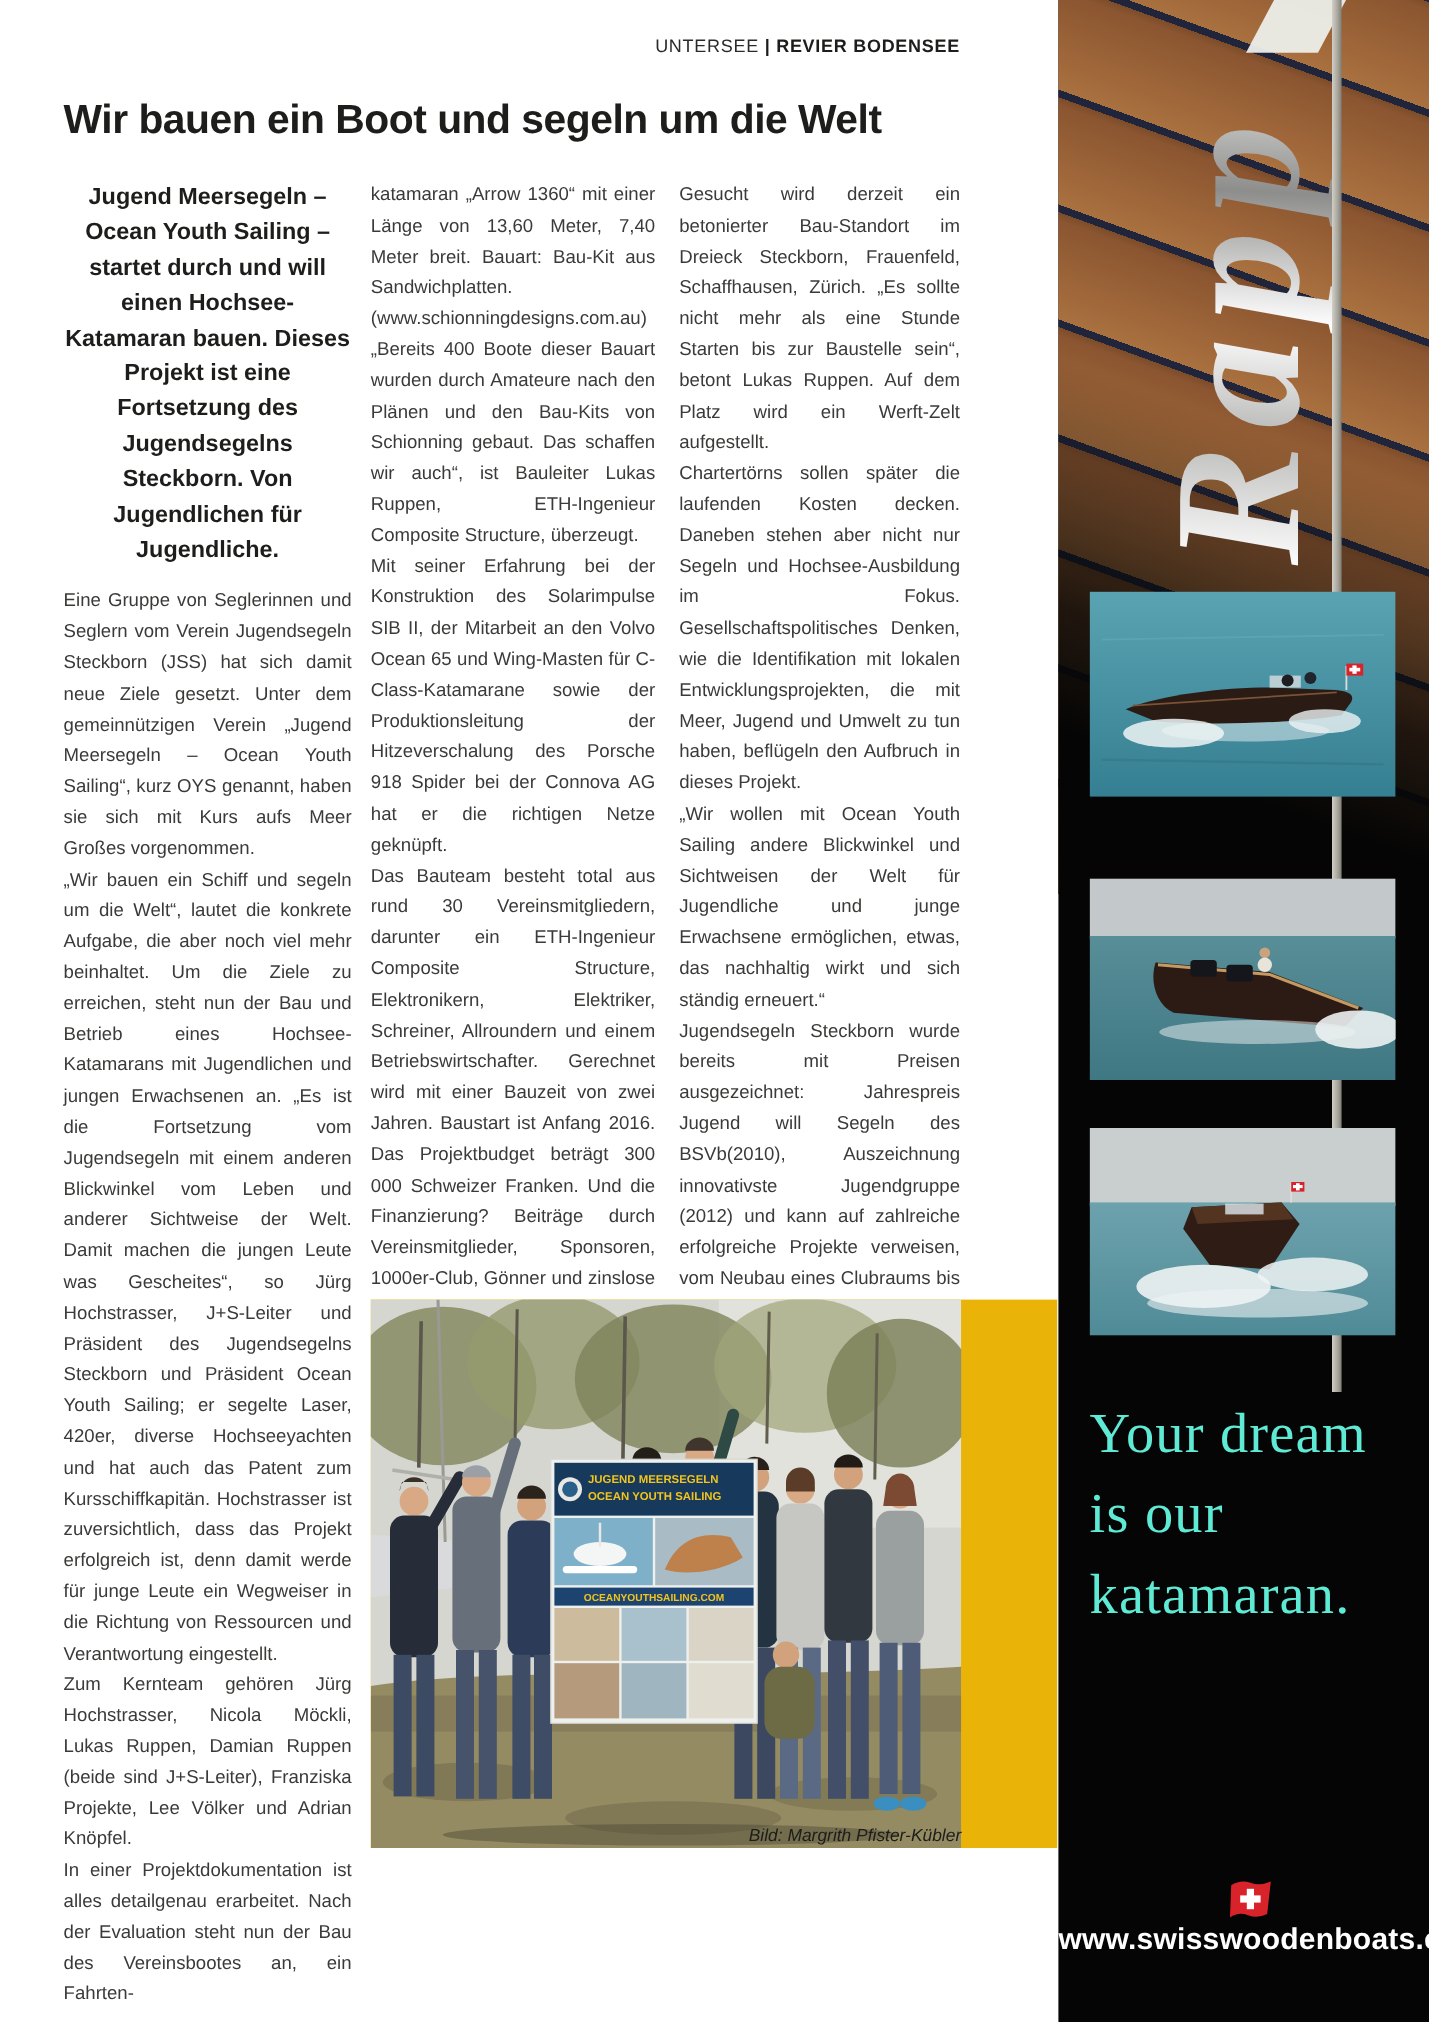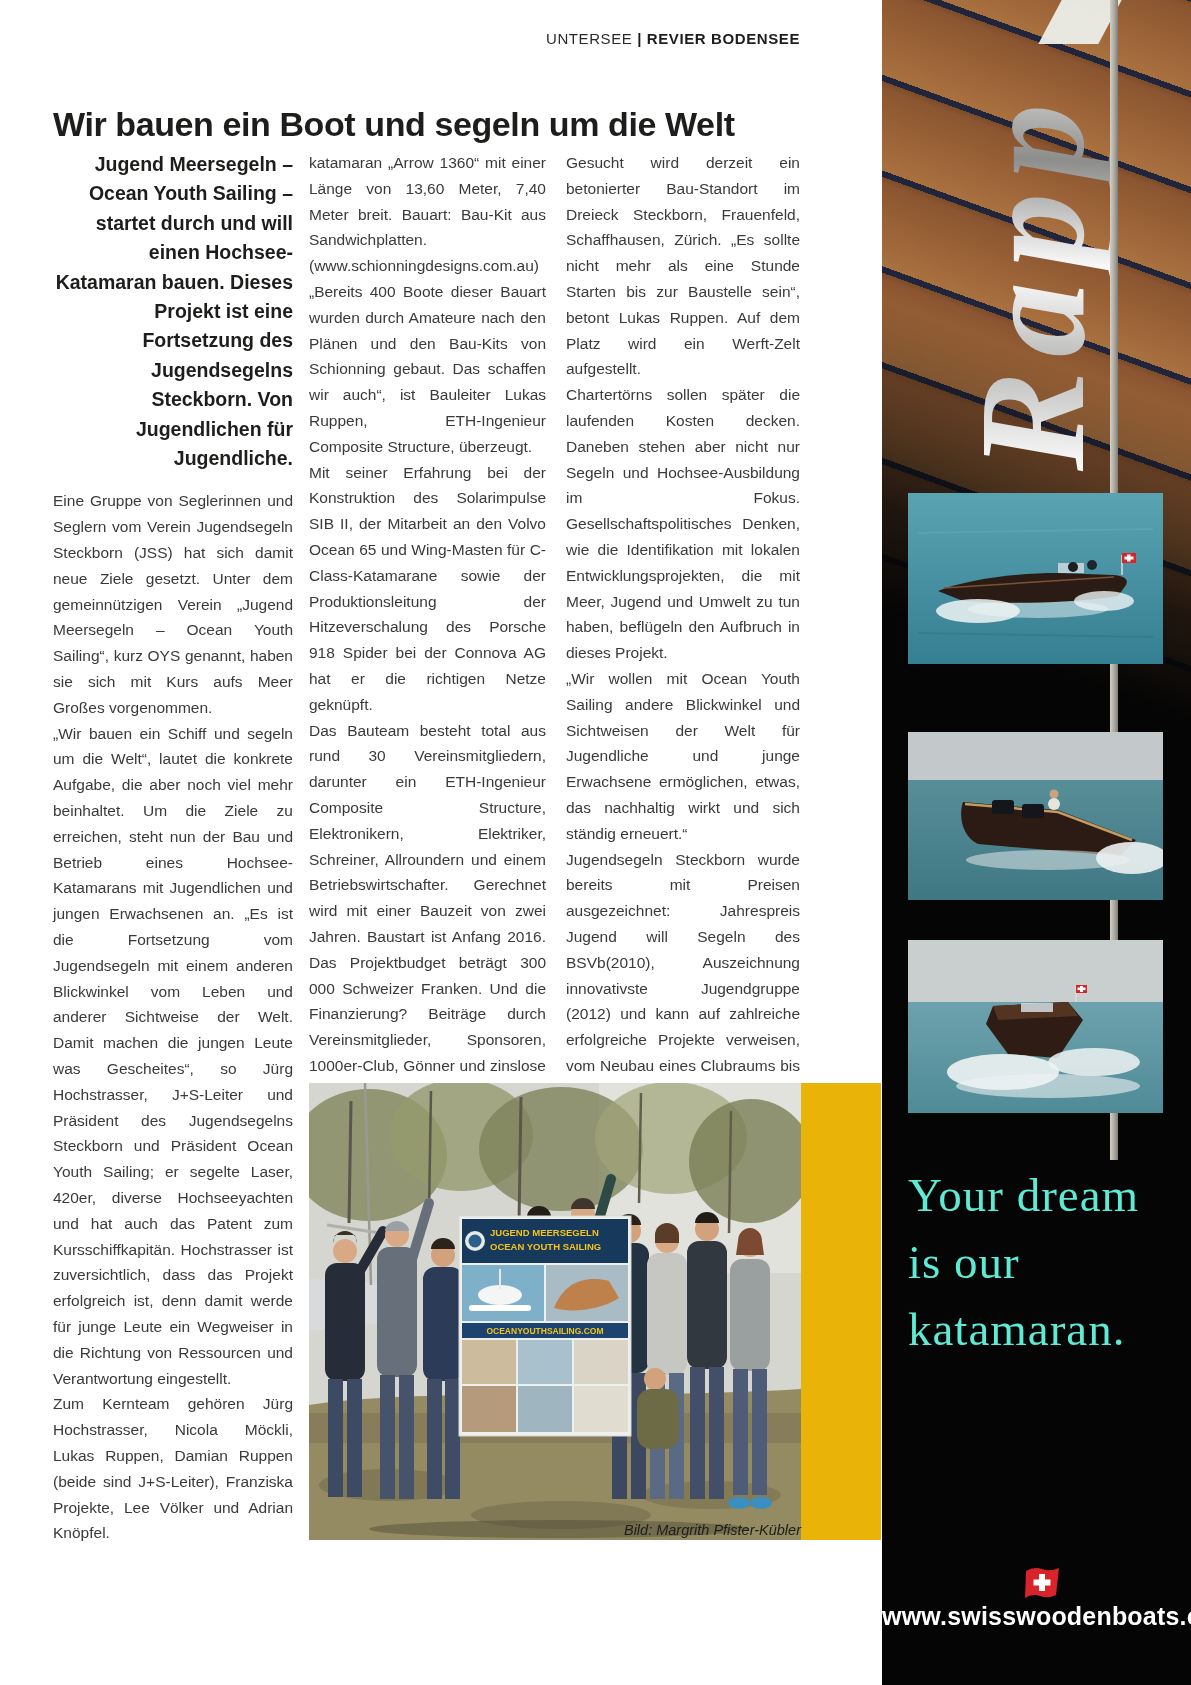--- a/index.html
+++ b/index.html
@@ -7,32 +7,32 @@
        font-family:"Liberation Sans",sans-serif;color:#3a3a39;}
   .page{position:absolute;inset:0;}
 
   
   .kicker{position:absolute;left:442px;top:30px;width:358px;text-align:right;
           font-size:15px;letter-spacing:.6px;color:#1d1d1b;}
   .kicker .light{font-weight:400;color:#2a2a28;margin-left:41px;}
   .kicker .b{font-weight:700;}
 
   
-  .title{position:absolute;left:53px;top:104px;width:760px;margin:0;
+  .title{position:absolute;left:53px;top:80px;width:760px;margin:0;
          font-size:34px;line-height:40px;font-weight:700;letter-spacing:-.4px;color:#1d1d1b;}
 
   
   .col{position:absolute;top:150px;font-size:15.5px;line-height:25.8px;
        text-align:justify;hyphens:auto;-webkit-hyphens:auto;}
   .col p{margin:0;}
   .col1{left:53px;width:240px;}
   .col2{left:309px;width:237px;}
   .col3{left:566px;width:234px;}
   .lead{font-size:19.5px;line-height:29.4px;font-weight:700;color:#1d1d1b;
-        text-align:right;margin:0 0 15px 0 !important;}
+        text-align:center;margin:0 0 15px 0 !important;}
   .signature{margin-top:2px;text-align:right;font-style:italic;color:#1d1d1b;}
 
   
   .photo{position:absolute;left:309px;top:1083px;width:572px;height:457px;background:#eab308;}
   .photo svg{display:block;}
   .caption{position:absolute;left:309px;top:1514px;width:492px;
            font-style:italic;font-size:14.5px;line-height:27px;color:#1d1d1b;}
   .credit{text-align:right;margin-top:3px;}
 
   
@@ -78,20 +78,21 @@
     <span class="b">REVIER BODENSEE</span>
   </div>
 
   <h1 class="title">Wir bauen ein Boot und segeln um die Welt</h1>
 
   <div class="col col1" lang="de">
     <p class="lead">Jugend Meersegeln – Ocean Youth Sailing – startet durch und will einen Hochsee-Katamaran bauen. Dieses Projekt ist eine Fortsetzung des Jugendsegelns Steckborn. Von Jugendlichen für Jugendliche.</p>
     <p>Eine Gruppe von Seglerinnen und Seglern vom Verein Jugendsegeln Steckborn (JSS) hat sich damit neue Ziele gesetzt. Unter dem gemeinnützigen Verein „Jugend Meersegeln – Ocean Youth Sailing“, kurz OYS genannt, haben sie sich mit Kurs aufs Meer Großes vorgenommen.</p>
     <p>„Wir bauen ein Schiff und segeln um die Welt“, lautet die konkrete Aufgabe, die aber noch viel mehr beinhaltet. Um die Ziele zu erreichen, steht nun der Bau und Betrieb eines Hochsee-Katamarans mit Jugendlichen und jungen Erwachsenen an. „Es ist die Fortsetzung vom Jugendsegeln mit einem anderen Blickwinkel vom Leben und anderer Sichtweise der Welt. Damit machen die jungen Leute was Gescheites“, so Jürg Hochstrasser, J+S-Leiter und Präsident des Jugendsegelns Steckborn und Präsident Ocean Youth Sailing; er segelte Laser, 420er, diverse Hochseeyachten und hat auch das Patent zum Kursschiffkapitän. Hochstrasser ist zuversichtlich, dass das Projekt erfolgreich ist, denn damit werde für junge Leute ein Wegweiser in die Richtung von Ressourcen und Verantwortung eingestellt.</p>
     <p>Zum Kernteam gehören Jürg Hochstrasser, Nicola Möckli, Lukas Ruppen, Damian Ruppen (beide sind J+S-Leiter), Franziska Projekte, Lee Völker und Adrian Knöpfel.</p>
+    <p>In einer Projektdokumentation ist alles detailgenau erarbeitet. Nach der Evaluation steht nun der Bau des Vereinsbootes an, ein Fahrten-</p>
   </div>
 
   <div class="col col2" lang="de">
     <p>katamaran „Arrow 1360“ mit einer Länge von 13,60 Meter, 7,40 Meter breit. Bauart: Bau-Kit aus Sandwichplatten. (www.schionningdesigns.com.au) „Bereits 400 Boote dieser Bauart wurden durch Amateure nach den Plänen und den Bau-Kits von Schionning gebaut. Das schaffen wir auch“, ist Bauleiter Lukas Ruppen, ETH-Ingenieur Composite Structure, überzeugt.</p>
     <p>Mit seiner Erfahrung bei der Konstruktion des Solarimpulse SIB II, der Mitarbeit an den Volvo Ocean 65 und Wing-Masten für C-Class-Katamarane sowie der Produktionsleitung der Hitzeverschalung des Porsche 918 Spider bei der Connova AG hat er die richtigen Netze geknüpft.</p>
     <p>Das Bauteam besteht total aus rund 30 Vereinsmitgliedern, darunter ein ETH-Ingenieur Composite Structure, Elektronikern, Elektriker, Schreiner, Allroundern und einem Betriebswirtschafter. Gerechnet wird mit einer Bauzeit von zwei Jahren. Baustart ist Anfang 2016. Das Projektbudget beträgt 300 000 Schweizer Franken. Und die Finanzierung? Beiträge durch Vereinsmitglieder, Sponsoren, 1000er-Club, Gönner und zinslose Darlehen sollen es bringen.</p>
   </div>
 
   <div class="col col3" lang="de">
     <p>Gesucht wird derzeit ein betonierter Bau-Standort im Dreieck Steckborn, Frauenfeld, Schaffhausen, Zürich. „Es sollte nicht mehr als eine Stunde Starten bis zur Baustelle sein“, betont Lukas Ruppen. Auf dem Platz wird ein Werft-Zelt aufgestellt.</p>

